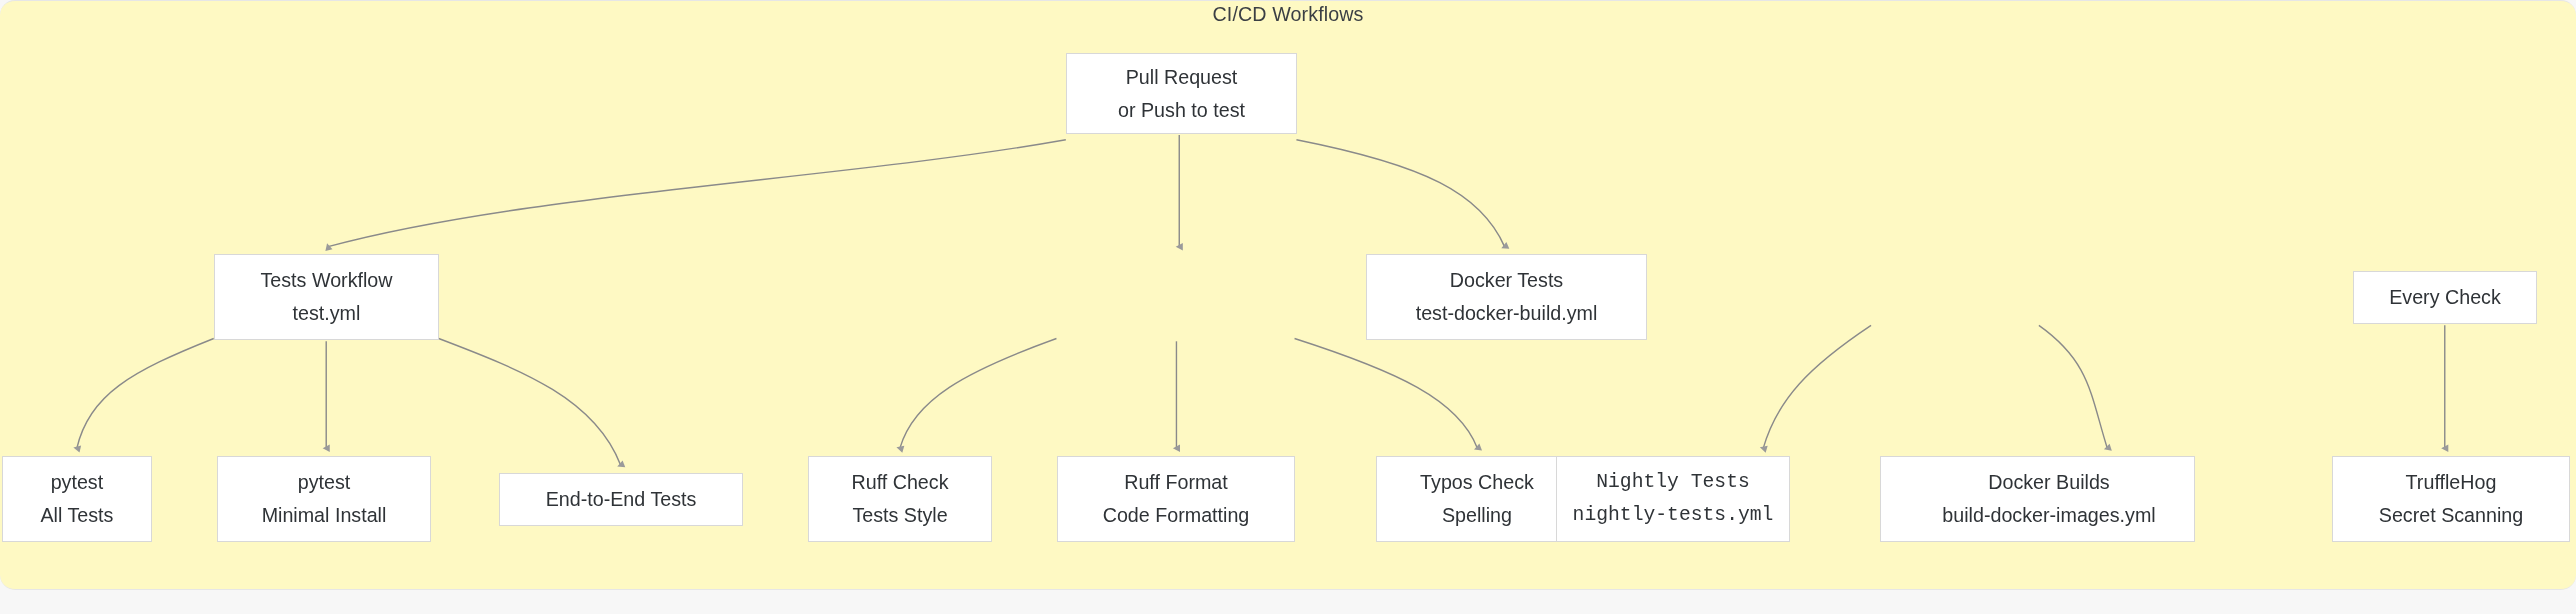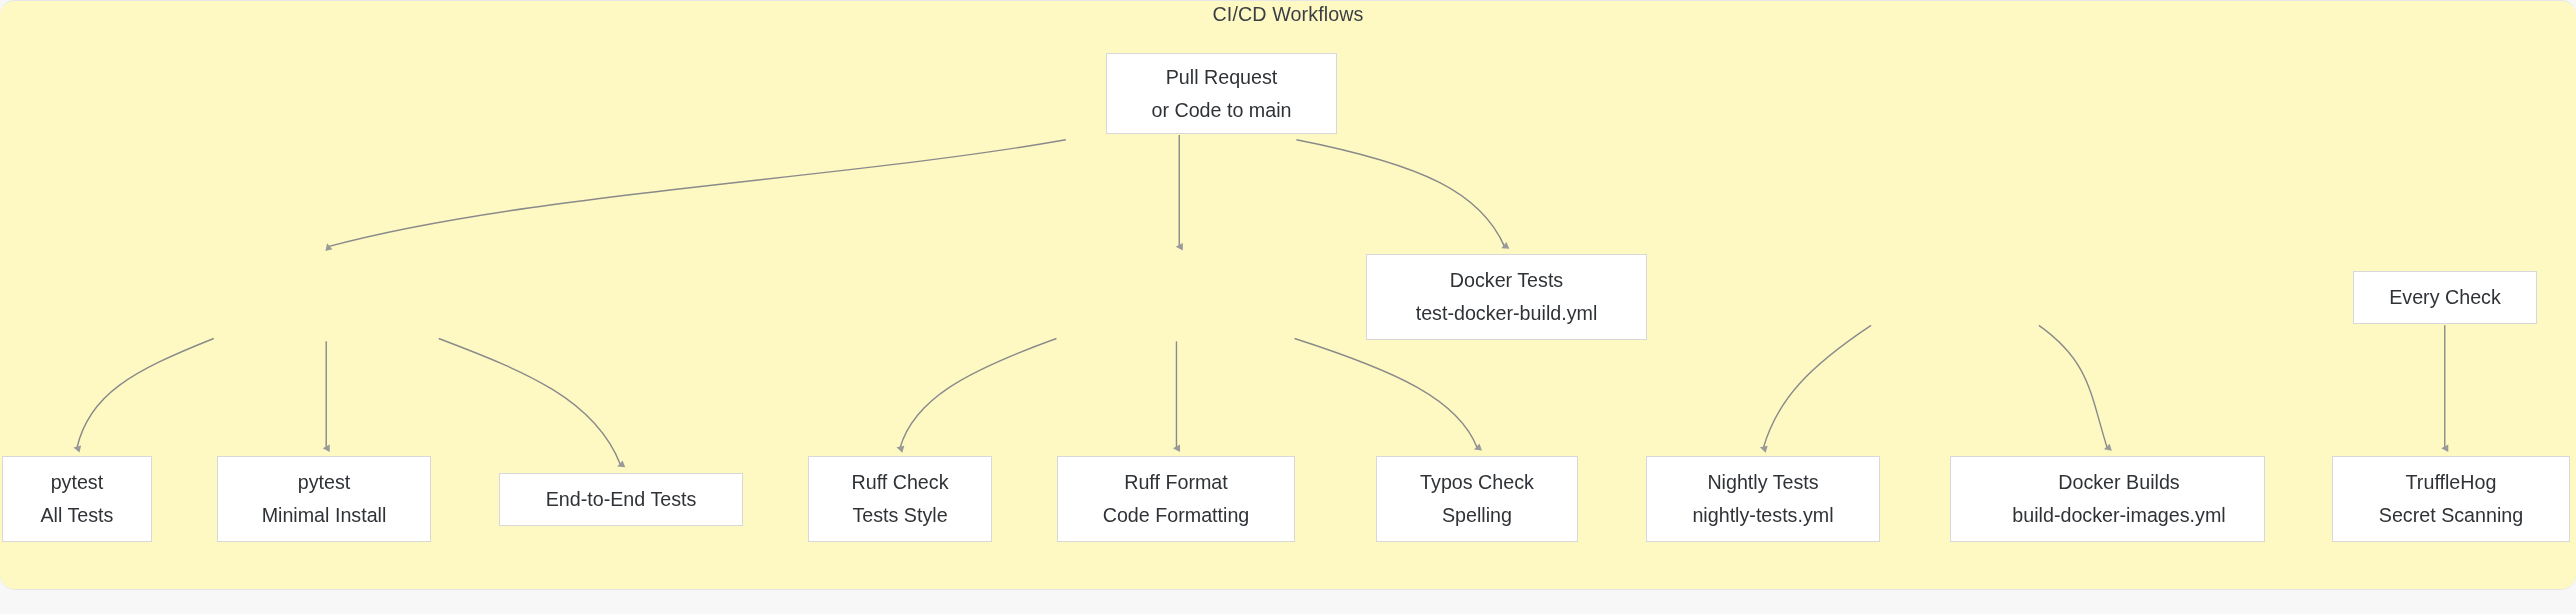--- a/index.html
+++ b/index.html
@@ -93,23 +93,27 @@
         <path d="M 1127 360 C 1030 395 975 425 960 477" marker-end="url(#arrowhead)"></path>
         <path d="M 1255 363 L 1255 477" marker-end="url(#arrowhead)"></path>
         <path d="M 1381 360 C 1490 395 1556 425 1576 477" marker-end="url(#arrowhead)"></path>
         <path d="M 1996 346 C 1930 390 1896 425 1881 477" marker-end="url(#arrowhead)"></path>
         <path d="M 2175 346 C 2230 385 2230 420 2248 477" marker-end="url(#arrowhead)"></path>
         <path d="M 2608 346 L 2608 477" marker-end="url(#arrowhead)"></path>
       </g>
   </svg>
 
   <div id="node-layer">
-      <div class="node" style="left: 1066px; top: 52px; width: 231px; height: 81px; margin-left: 40px;">
+      <div class="node" style="left: 1066px; top: 52px; width: 231px; height: 81px;">
         <span class="line1">Pull Request</span>
-        <span class="line2">or Code to main</span>
+        <span class="line2">or Push to test</span>
+      </div>
+      <div class="node" style="left: 214px; top: 253px; width: 225px; height: 86px;">
+        <span class="line1">Tests Workflow</span>
+        <span class="line2">test.yml</span>
       </div>
       <div class="node" style="left: 1366px; top: 253px; width: 281px; height: 86px;">
         <span class="line1">Docker Tests</span>
         <span class="line2">test-docker-build.yml</span>
       </div>
       <div class="node" style="left: 2353px; top: 270px; width: 184px; height: 53px;">
         <span class="line1">Every Check</span>
       </div>
       <div class="node" style="left: 1.9px; top: 455px; width: 150px; height: 86px;">
         <span class="line1">pytest</span>
@@ -127,25 +131,25 @@
         <span class="line2">Tests Style</span>
       </div>
       <div class="node" style="left: 1057px; top: 455px; width: 238px; height: 86px;">
         <span class="line1">Ruff Format</span>
         <span class="line2">Code Formatting</span>
       </div>
       <div class="node" style="left: 1376px; top: 455px; width: 202px; height: 86px;">
         <span class="line1">Typos Check</span>
         <span class="line2">Spelling</span>
       </div>
-      <div class="node" style="left: 1646px; top: 455px; width: 234px; height: 86px;">
+      <div class="node" style="left: 1556px; top: 455px; width: 234px; height: 86px; font-family: Liberation Mono, monospace;">
         <span class="line1">Nightly Tests</span>
         <span class="line2">nightly-tests.yml</span>
       </div>
-      <div class="node" style="left: 1950px; top: 455px; width: 315px; height: 86px; padding-left: 23px;">
+      <div class="node" style="left: 1880px; top: 455px; width: 315px; height: 86px; padding-left: 23px;">
         <span class="line1">Docker Builds</span>
         <span class="line2">build-docker-images.yml</span>
       </div>
       <div class="node" style="left: 2332px; top: 455px; width: 238px; height: 86px;">
         <span class="line1">TruffleHog</span>
         <span class="line2">Secret Scanning</span>
       </div>
     </div>
 
 </div>

